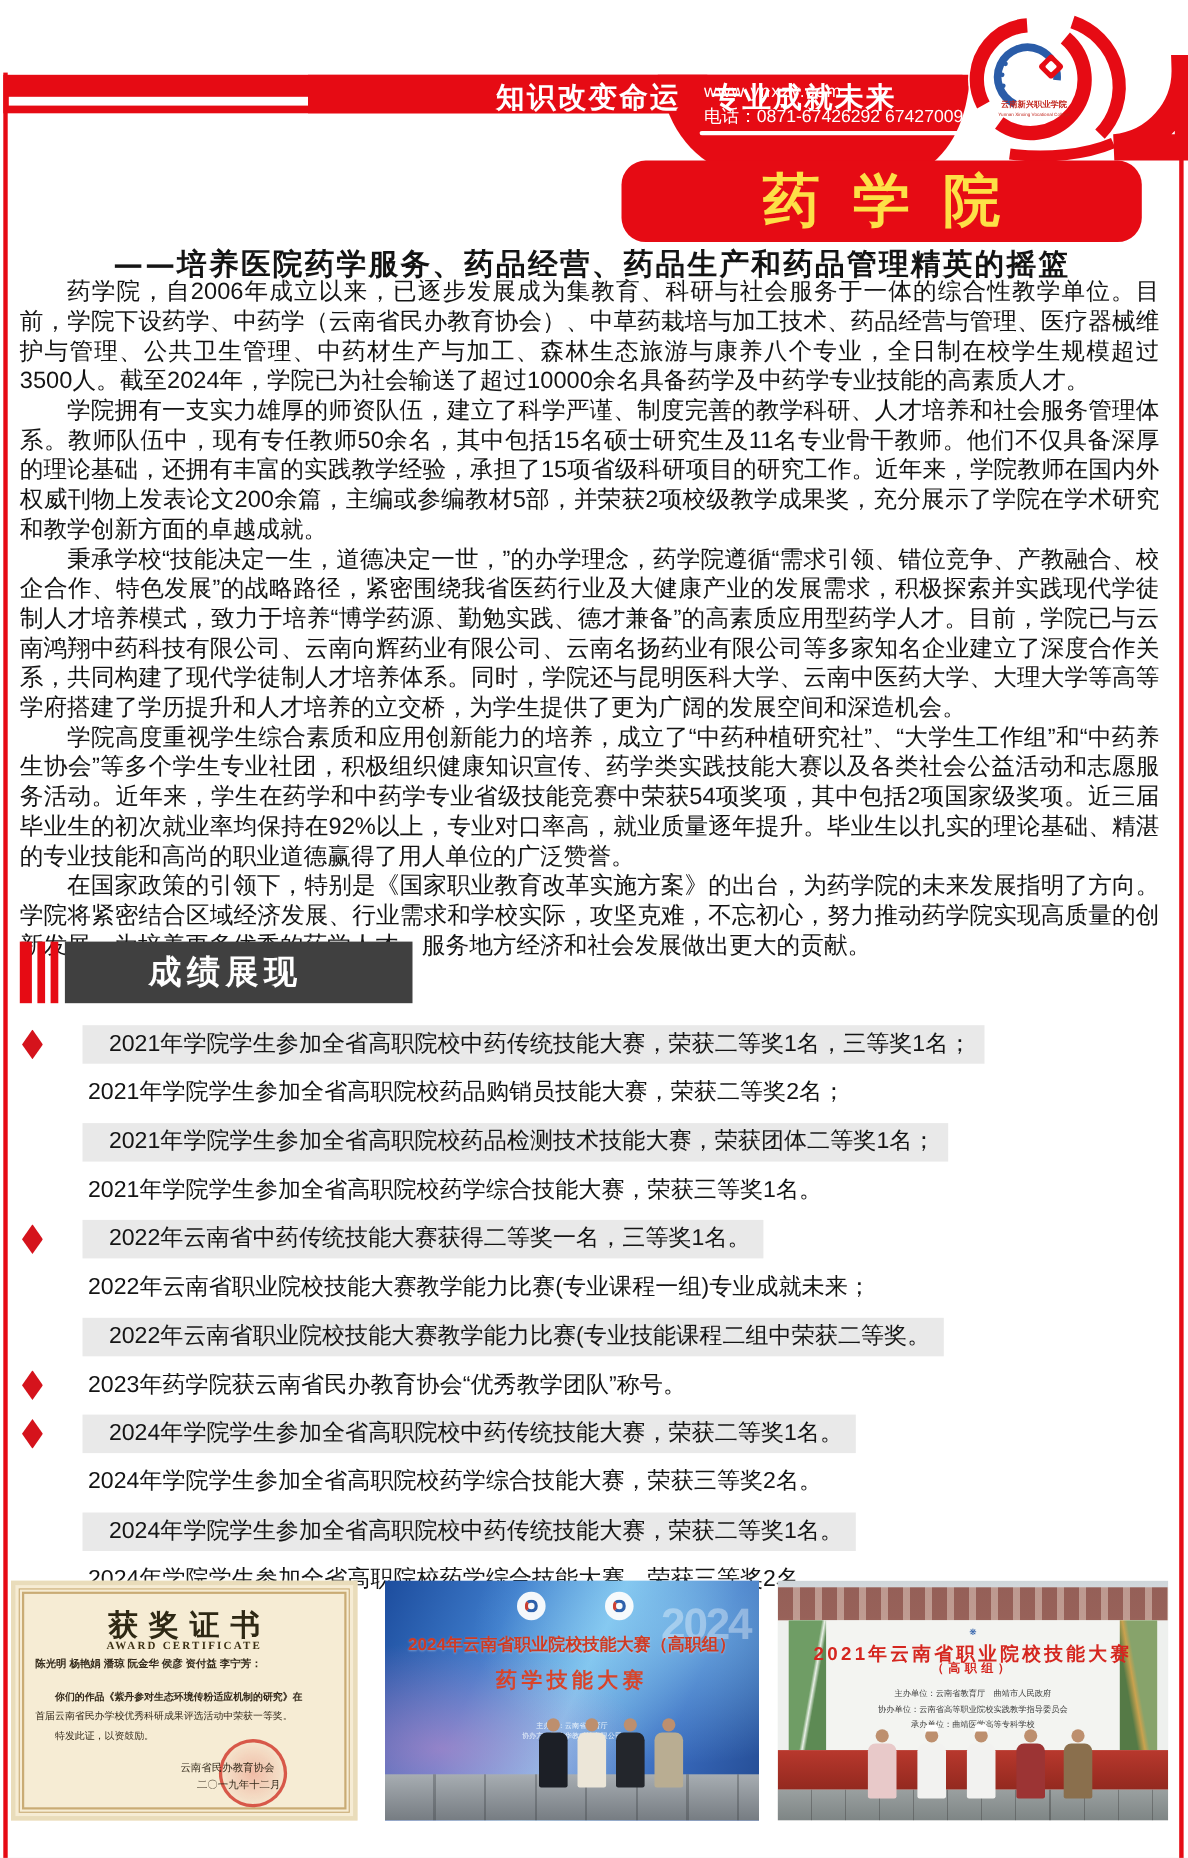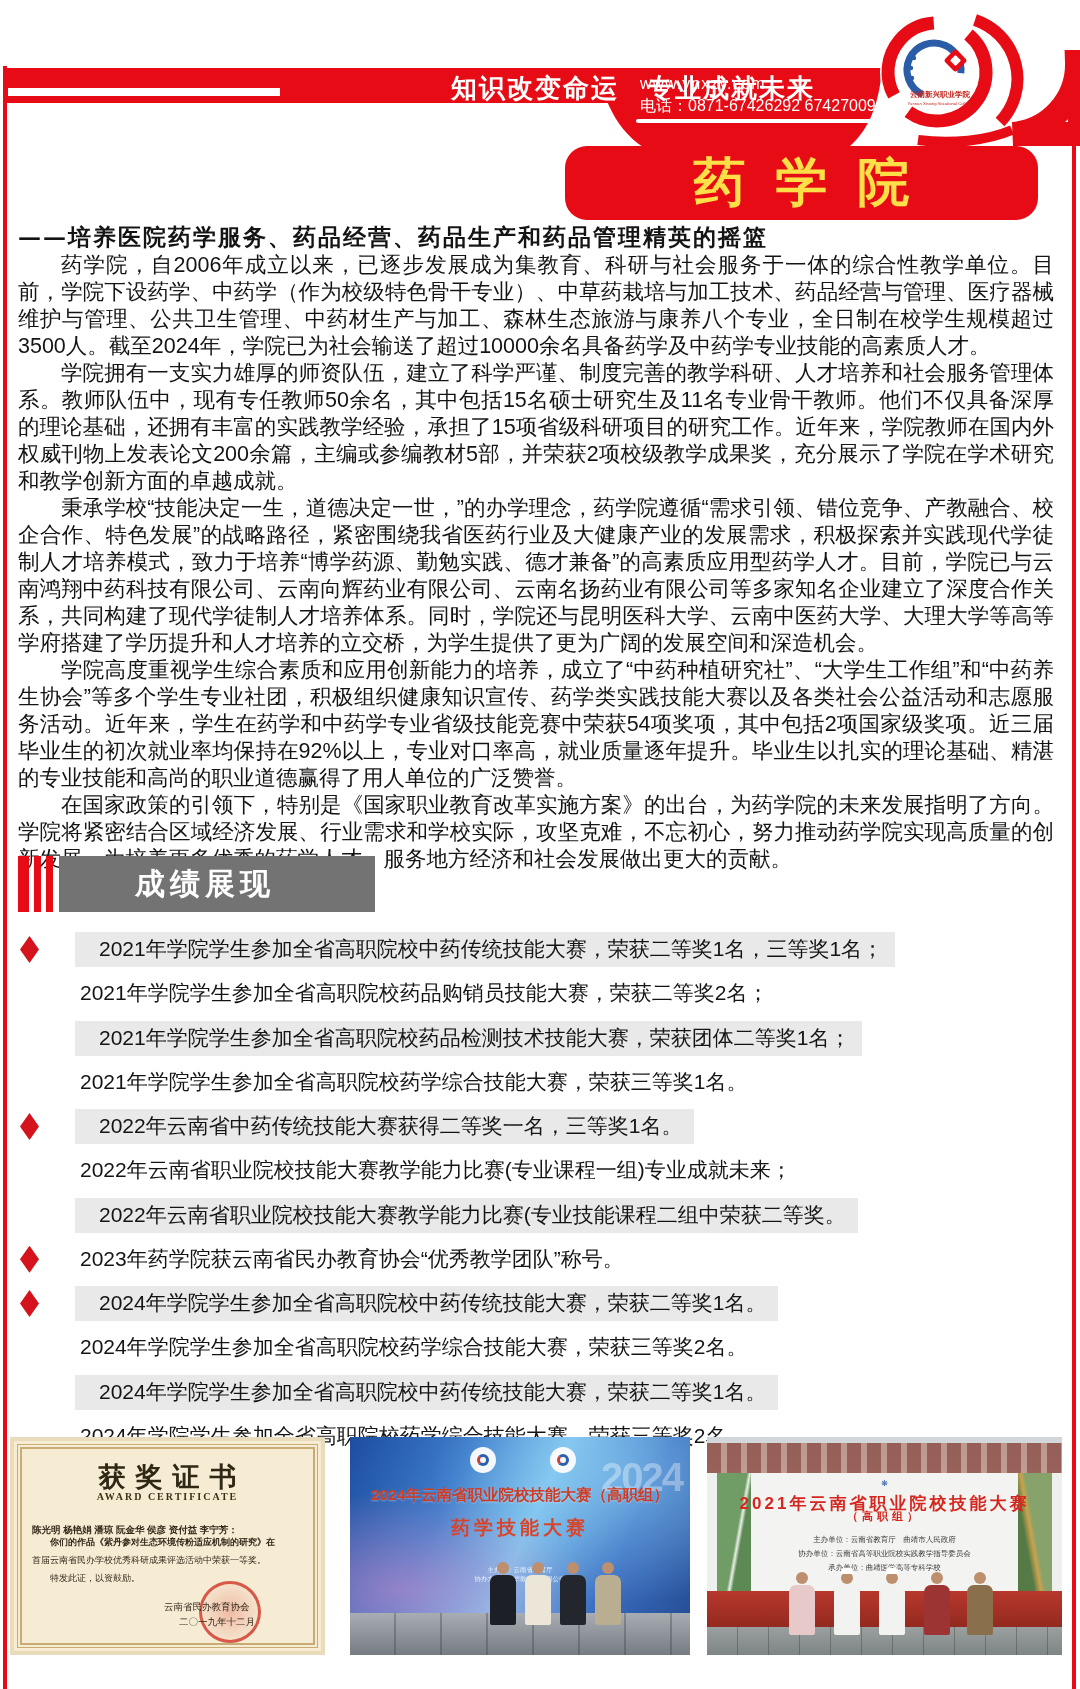--- a/index.html
+++ b/index.html
@@ -14,30 +14,30 @@
           font-size:26px;font-weight:bold;letter-spacing:2px;}
   .website{position:absolute;left:640px;top:75px;color:#fff;font-size:16px;letter-spacing:1px;}
   .phoneline{position:absolute;left:640px;top:96px;color:#fff;font-size:16px;}
   .phone-underline{position:absolute;left:636px;top:119px;width:240px;height:4px;background:#fff;border-radius:2px;}
   .title-pill{position:absolute;left:565px;top:146px;width:473px;height:74px;background:#e60b14;
               border-radius:22px;display:flex;align-items:center;justify-content:center;}
   .title-pill span{color:#fde047;font-size:52px;font-weight:bold;letter-spacing:30px;text-indent:30px;}
 
   
   .tagline{position:absolute;left:18px;top:222px;width:1040px;font-family:"DejaVu Serif","Liberation Serif",serif;
-           font-weight:bold;font-size:23px;letter-spacing:2px;}
+           font-weight:bold;font-size:27px;letter-spacing:2px;text-align:center;}
   .intro{position:absolute;left:18px;top:252px;width:1036px;}
   .intro p{margin:0;font-size:21.5px;line-height:27px;text-align:justify;text-indent:2em;}
 
   
   .ach{position:absolute;left:18px;top:856px;width:1040px;}
   .ach-header{position:relative;height:56px;margin-bottom:20px;}
   .stripe{position:absolute;top:0;height:56px;background:#e60b14;}
   .stripe.s1{left:0;width:11px;} .stripe.s2{left:16px;width:7px;} .stripe.s3{left:28px;width:7px;}
-  .ach-title-box{position:absolute;left:41px;top:0;width:240px;height:56px;background:#737373;
+  .ach-title-box{position:absolute;left:41px;top:0;width:240px;height:56px;background:#404040;
                  display:flex;align-items:center;padding-left:76px;box-sizing:content-box;}
   .ach-title-box span{color:#fff;font-size:30px;font-weight:bold;letter-spacing:5px;}
   .ach-row{position:relative;min-height:33px;margin-bottom:9px;padding-left:57px;display:flex;align-items:center;}
   .diamond{position:absolute;left:2px;top:4px;width:19px;height:27px;background:#d5131c;
            clip-path:polygon(50% 0,100% 50%,50% 100%,0 50%);display:none;}
   .ach-row.bulleted .diamond{display:block;}
   .ach-text{font-size:21px;line-height:1.25;padding:4px 12px 5px 5px;}
   .ach-row.highlight .ach-text{background:#e9e9e9;padding-left:24px;}
 
   
@@ -45,21 +45,21 @@
   .photo{position:relative;height:218px;overflow:hidden;flex:none;}
 
   
   .cert{width:315px;background:#f6ecd4;border:4px solid #e9dcba;box-sizing:border-box;margin-right:25px;}
   .cert-frame{position:absolute;inset:6px;border:2px solid #c9ab74;outline:1px solid #c9ab74;outline-offset:2px;}
   .cert-title{position:absolute;top:18px;left:0;width:100%;text-align:center;
               font-family:"Liberation Serif","DejaVu Serif",serif;font-weight:bold;
               font-size:27px;letter-spacing:10px;color:#2e2814;text-indent:10px;}
   .cert-sub{position:absolute;top:50px;left:0;width:100%;text-align:center;font-size:10px;
             letter-spacing:2px;color:#3c3014;font-family:"Liberation Serif",serif;font-weight:bold;}
-  .cert-names{position:absolute;top:83px;left:18px;right:14px;font-size:9.5px;font-weight:bold;color:#33291a;}
+  .cert-names{position:absolute;top:65px;left:18px;right:14px;font-size:9.5px;font-weight:bold;color:#33291a;}
   .cert-line{position:absolute;left:18px;right:14px;font-size:9px;color:#33291a;}
   .cl1{top:95px;text-indent:2em;font-weight:bold;}
   .cl2{top:113px;}
   .cl3{top:131px;text-indent:2em;}
   .cert-issuer{position:absolute;top:160px;left:150px;font-size:9.5px;color:#33291a;}
   .cert-date{position:absolute;top:175px;left:165px;font-size:9.5px;color:#33291a;}
   .stamp{position:absolute;top:140px;left:185px;width:56px;height:56px;border-radius:50%;
          border:3px solid rgba(205,42,30,.75);
          background:radial-gradient(circle at 50% 50%, rgba(225,60,45,.28), rgba(225,60,45,.05) 70%);}
 
@@ -148,21 +148,21 @@
   <div class="website">www.ynxzy.com</div>
   <div class="phoneline"><span>电话：</span><span>0871-67426292  67427009</span></div>
   <div class="phone-underline"></div>
 
   <div class="title-pill">
     <span>药学院</span>
   </div>
 
   <div class="tagline">——培养医院药学服务、药品经营、药品生产和药品管理精英的摇篮</div>
   <div class="intro">
-    <p>药学院，自2006年成立以来，已逐步发展成为集教育、科研与社会服务于一体的综合性教学单位。目前，学院下设药学、中药学（作为校级特色骨干专业）、中草药栽培与加工技术、药品经营与管理、医疗器械维护与管理、公共卫生管理、中药材生产与加工、森林生态旅游与康养八个专业，全日制在校学生规模超过3500人。截至2024年，学院已为社会输送了超过10000余名具备药学及中药学专业技能的高素质人才。</p>
+    <p>药学院，自2006年成立以来，已逐步发展成为集教育、科研与社会服务于一体的综合性教学单位。目前，学院下设药学、中药学（云南省民办教育协会）、中草药栽培与加工技术、药品经营与管理、医疗器械维护与管理、公共卫生管理、中药材生产与加工、森林生态旅游与康养八个专业，全日制在校学生规模超过3500人。截至2024年，学院已为社会输送了超过10000余名具备药学及中药学专业技能的高素质人才。</p>
     <p>学院拥有一支实力雄厚的师资队伍，建立了科学严谨、制度完善的教学科研、人才培养和社会服务管理体系。教师队伍中，现有专任教师50余名，其中包括15名硕士研究生及11名专业骨干教师。他们不仅具备深厚的理论基础，还拥有丰富的实践教学经验，承担了15项省级科研项目的研究工作。近年来，学院教师在国内外权威刊物上发表论文200余篇，主编或参编教材5部，并荣获2项校级教学成果奖，充分展示了学院在学术研究和教学创新方面的卓越成就。</p>
     <p>秉承学校“技能决定一生，道德决定一世，”的办学理念，药学院遵循“需求引领、错位竞争、产教融合、校企合作、特色发展”的战略路径，紧密围绕我省医药行业及大健康产业的发展需求，积极探索并实践现代学徒制人才培养模式，致力于培养“博学药源、勤勉实践、德才兼备”的高素质应用型药学人才。目前，学院已与云南鸿翔中药科技有限公司、云南向辉药业有限公司、云南名扬药业有限公司等多家知名企业建立了深度合作关系，共同构建了现代学徒制人才培养体系。同时，学院还与昆明医科大学、云南中医药大学、大理大学等高等学府搭建了学历提升和人才培养的立交桥，为学生提供了更为广阔的发展空间和深造机会。</p>
     <p>学院高度重视学生综合素质和应用创新能力的培养，成立了“中药种植研究社”、“大学生工作组”和“中药养生协会”等多个学生专业社团，积极组织健康知识宣传、药学类实践技能大赛以及各类社会公益活动和志愿服务活动。近年来，学生在药学和中药学专业省级技能竞赛中荣获54项奖项，其中包括2项国家级奖项。近三届毕业生的初次就业率均保持在92%以上，专业对口率高，就业质量逐年提升。毕业生以扎实的理论基础、精湛的专业技能和高尚的职业道德赢得了用人单位的广泛赞誉。</p>
     <p>在国家政策的引领下，特别是《国家职业教育改革实施方案》的出台，为药学院的未来发展指明了方向。学院将紧密结合区域经济发展、行业需求和学校实际，攻坚克难，不忘初心，努力推动药学院实现高质量的创新发展，为培养更多优秀的药学人才、服务地方经济和社会发展做出更大的贡献。</p>
   </div>
 
   <div class="ach">
     <div class="ach-header">
       <div class="stripe s1"></div>
       <div class="stripe s2"></div>

